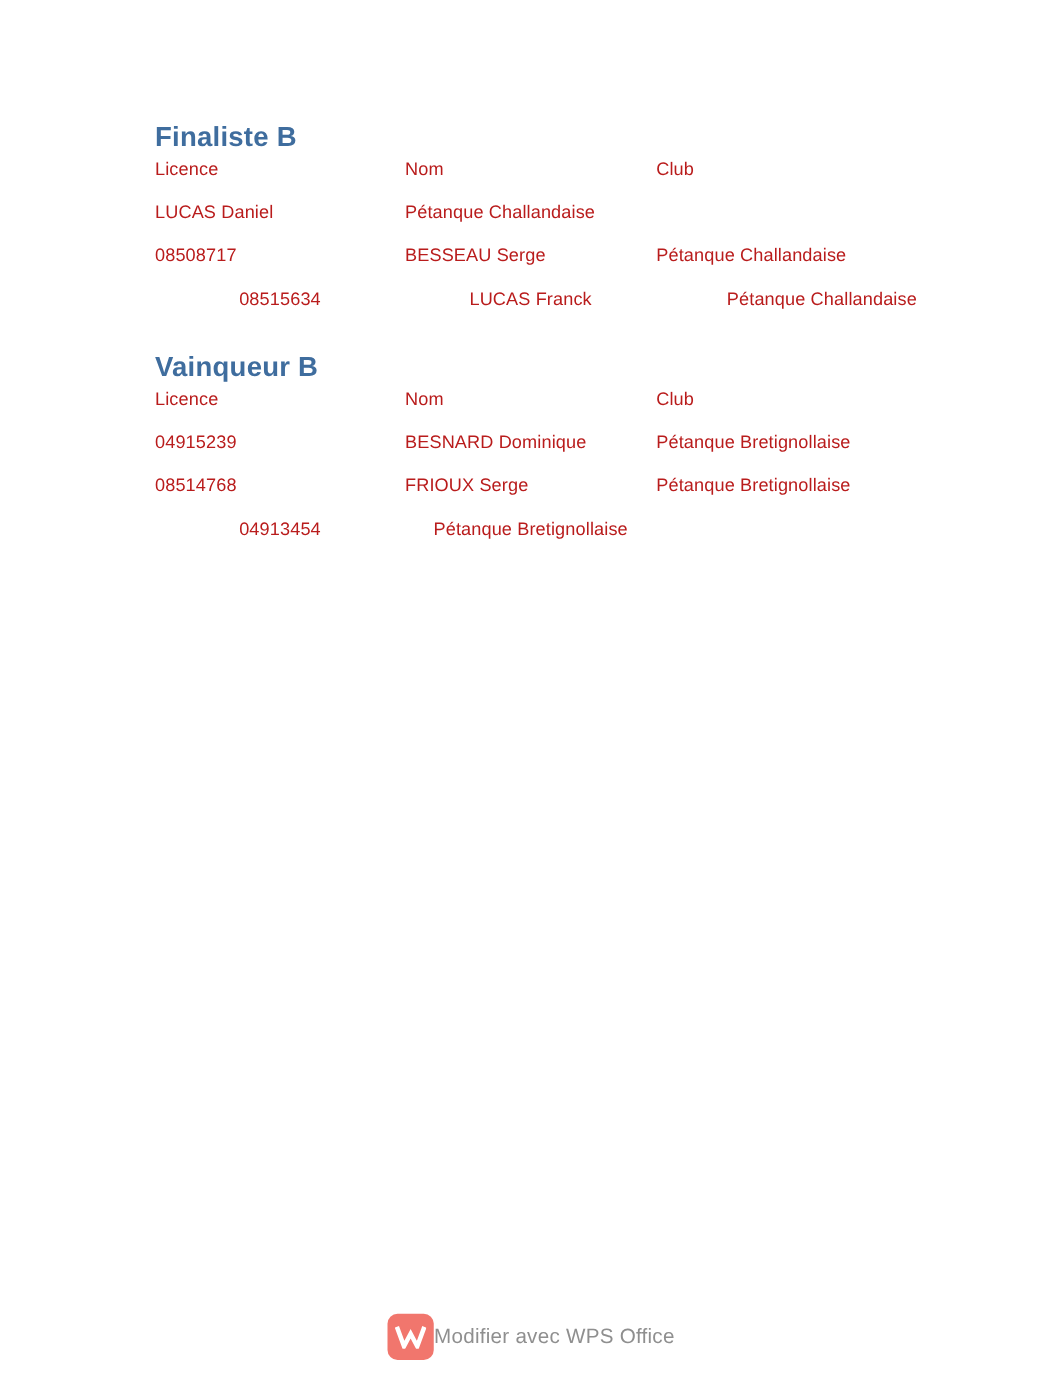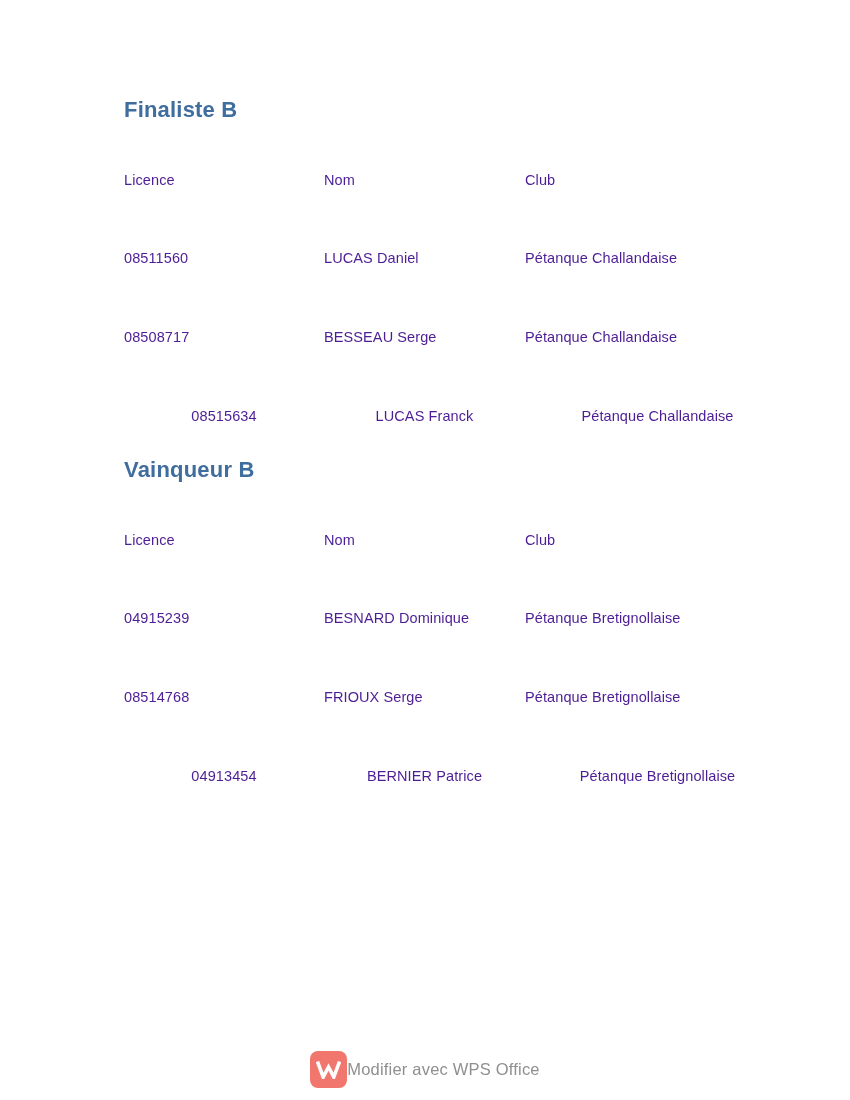--- a/index.html
+++ b/index.html
@@ -31,21 +31,21 @@
   .table { width: 100%; }
   .trow {
     display: grid;
     grid-template-columns: 200px 201px 1fr;
     line-height: 20px;
     font-size: 14.5px;
     margin-bottom: 15px;
   }
   .trow:last-child { margin-bottom: 0; text-align: center; }
   .trow.thead { margin-bottom: 14px; }
-  .cell { color: #4c1d95; letter-spacing: 0.1px; margin-top: 44px; }
+  .cell { color: #b91c1c; letter-spacing: 0.1px; }
   .footer {
     position: absolute;
     top: 1051px;
     left: 0;
     width: 100%;
     display: flex;
     align-items: center;
     justify-content: center;
     gap: 0;
   }
@@ -73,21 +73,20 @@
 
   <div class="section">
     <h2 class="section-title">Finaliste B</h2>
     <div class="table">
       <div class="trow thead">
         <div class="cell">Licence</div>
         <div class="cell">Nom</div>
         <div class="cell">Club</div>
       </div>
       <div class="trow">
-        <div class="cell">08511560</div>
         <div class="cell">LUCAS Daniel</div>
         <div class="cell">Pétanque Challandaise</div>
       </div>
       <div class="trow">
         <div class="cell">08508717</div>
         <div class="cell">BESSEAU Serge</div>
         <div class="cell">Pétanque Challandaise</div>
       </div>
       <div class="trow">
         <div class="cell">08515634</div>
@@ -110,21 +109,20 @@
         <div class="cell">BESNARD Dominique</div>
         <div class="cell">Pétanque Bretignollaise</div>
       </div>
       <div class="trow">
         <div class="cell">08514768</div>
         <div class="cell">FRIOUX Serge</div>
         <div class="cell">Pétanque Bretignollaise</div>
       </div>
       <div class="trow">
         <div class="cell">04913454</div>
-        <div class="cell">BERNIER Patrice</div>
         <div class="cell">Pétanque Bretignollaise</div>
       </div>
     </div>
   </div>
 
 </div>
 
 <div class="footer">
   <span class="wps-icon">
     <svg width="25" height="19" viewBox="0 0 25 19" xmlns="http://www.w3.org/2000/svg">

